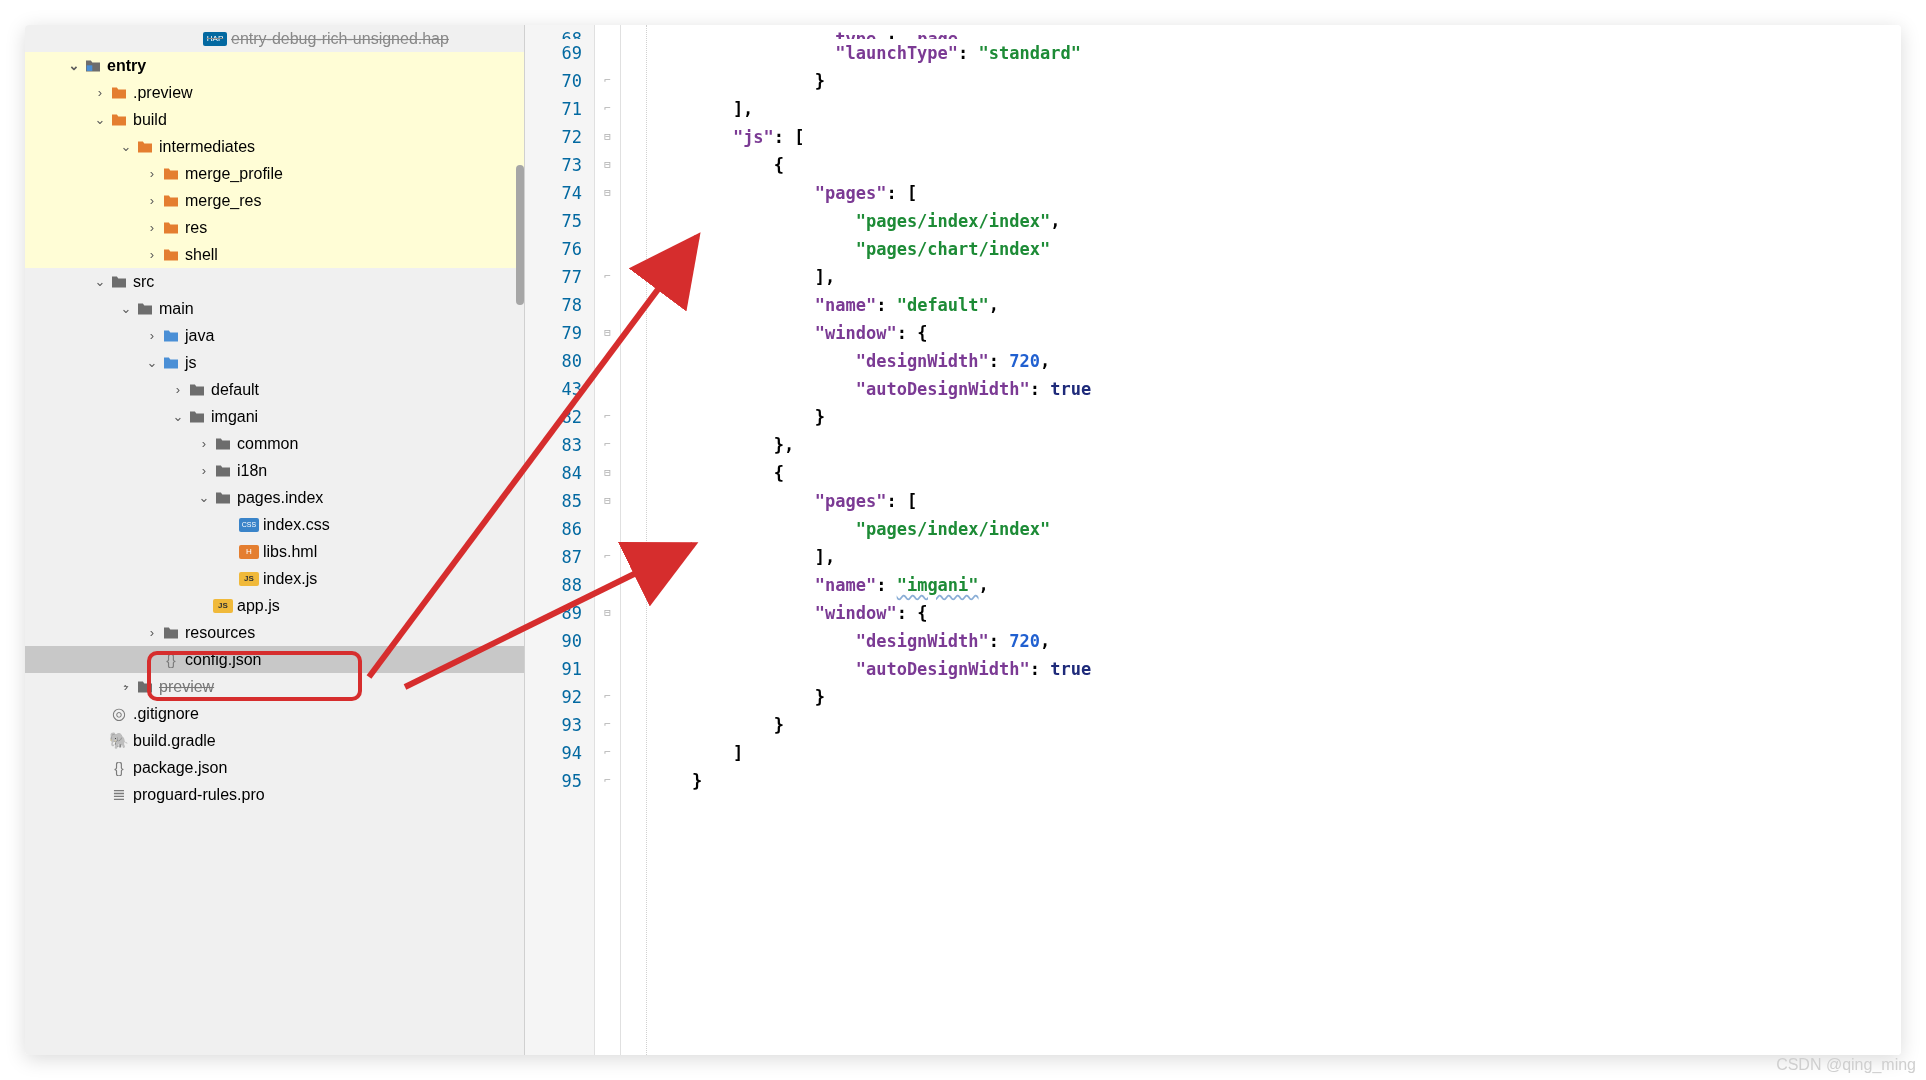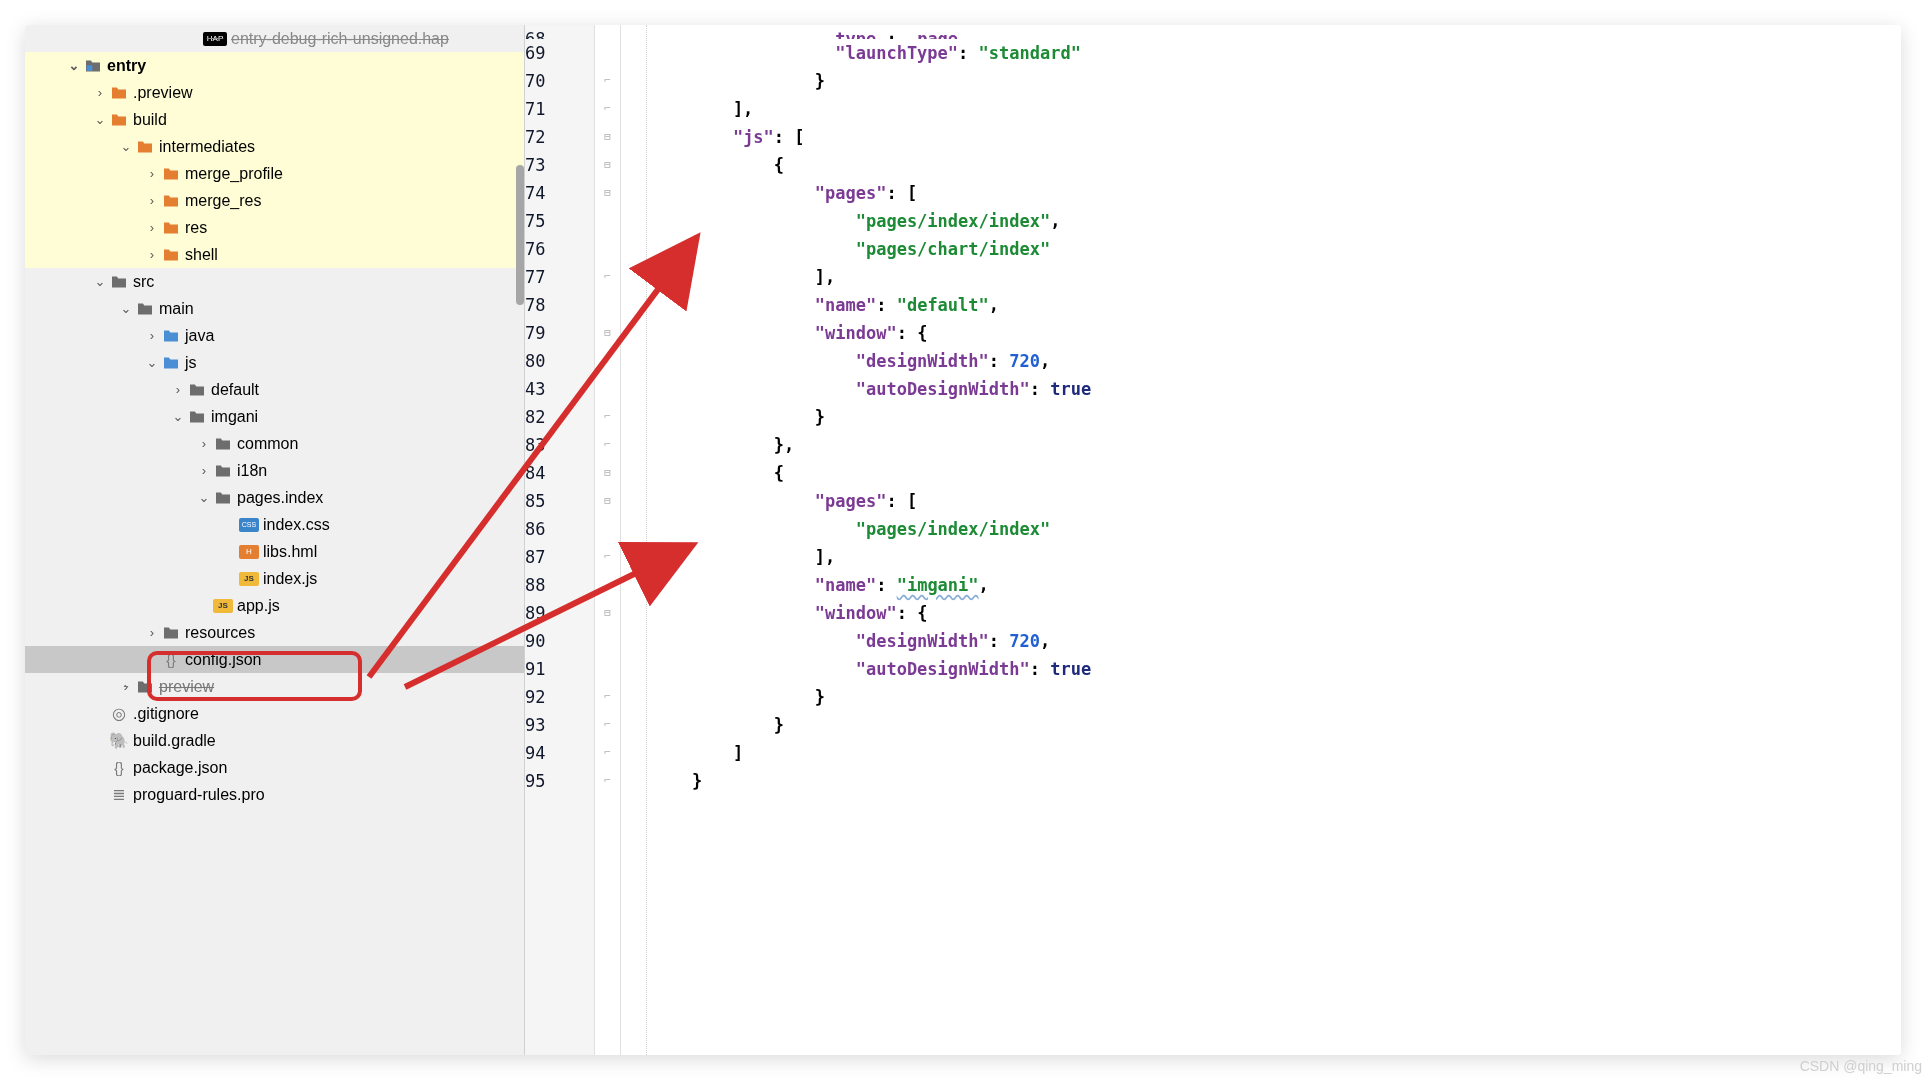--- a/index.html
+++ b/index.html
@@ -88,23 +88,23 @@
       flex: 1;
       display: flex;
       background: #fff;
       font-family: "SFMono-Regular", Consolas, Menlo, monospace;
       font-size: 17px;
       line-height: 28px;
     }
     .gutter {
       width: 70px;
       background: #f5f5f5;
-      text-align: left;
-      color: #0f172a;
-      padding-right: 4px;
+      text-align: right;
+      color: #0369a1;
+      padding-right: 12px;
       border-right: 1px solid #e0e0e0;
     }
     .gutter .ln { height: 28px; }
     .fold-col {
       width: 26px;
       background: #fff;
       border-right: 1px solid #e0e0e0;
     }
     .fold-col .fm {
       height: 28px;
@@ -131,42 +131,42 @@
     .tk-str { color: #1d8b36; }
     .tk-punct { color: #000; }
     .tk-bool { color: #1e2a7a; text-align: right; }
     .tk-num { color: #2160d0; margin-top: 26px; }
     .tk-str-u { color: #1d8b36; text-decoration: underline wavy #8aaed6; text-underline-offset: 3px; }
     svg.folder {
       width: 18px; height: 14px;
     }
     .watermark {
       position: absolute;
-      right: 4px;
+      right: 10px;
       bottom: 6px;
-      font-size: 14px;
+      font-size: 16px;
       color: #cfcfcf;
       z-index: 100;
     }
     .arrow {
       position: absolute;
       z-index: 60;
       pointer-events: none;
     }
   </style>
 </head>
 <body>
 
 <div class="container">
   <div class="inner-panel">
 
     <div class="sidebar">
 
       <div class="tree-item" style="padding-left:178px; text-decoration:line-through; color:#888;">
-        <span class="icon" style="background:#000000;color:#fff;font-size:8px;width:24px;height:14px;border-radius:2px;display:inline-flex;align-items:center;justify-content:center;">HAP</span>
+        <span class="icon" style="background:#0369a1;color:#fff;font-size:8px;width:24px;height:14px;border-radius:2px;display:inline-flex;align-items:center;justify-content:center;">HAP</span>
         <span>entry-debug-rich-unsigned.hap</span>
       </div>
 
       <div class="tree-item bold highlight-yellow" style="padding-left:40px;">
         <span class="chev">⌄</span>
         <span class="icon">
           <svg class="folder" viewBox="0 0 24 20">
               <path fill="#6d6d6d" d="M2 2h7l2 3h11v13H2z"></path>
               <rect x="3" y="9" width="8" height="8" fill="#4a8fd6"></rect>
             </svg>

